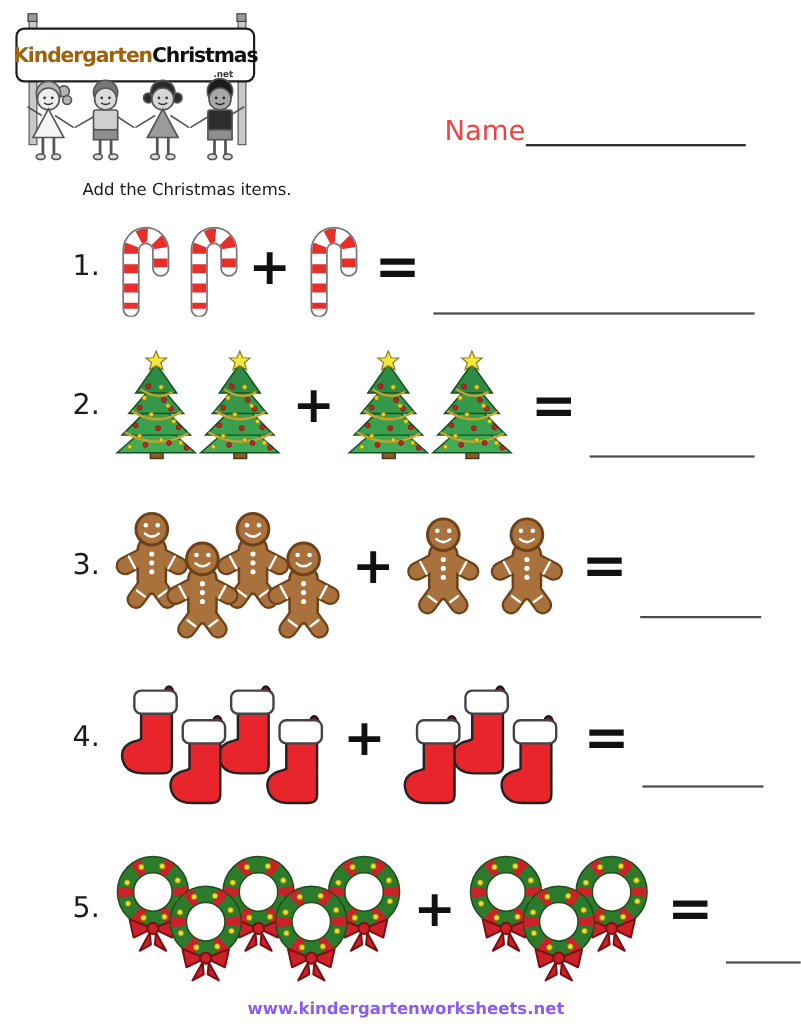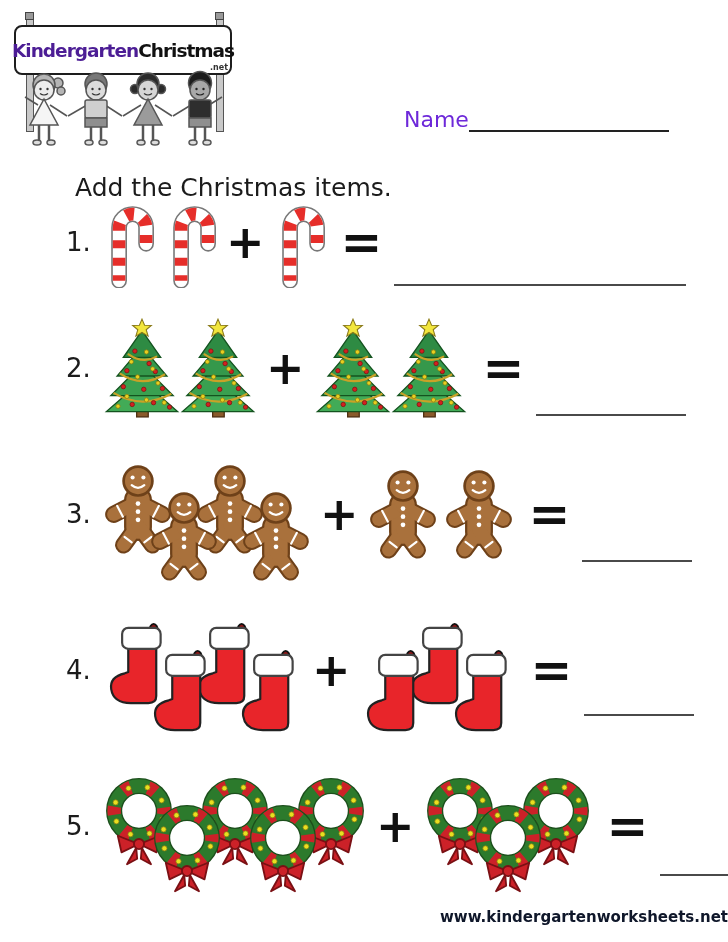--- a/index.html
+++ b/index.html
@@ -7,31 +7,31 @@
         font-family:"DejaVu Sans",sans-serif;color:#1a1a1a;}
 
   
   .logo{position:absolute;left:10px;top:8px;width:228px;height:150px;}
   .post{position:absolute;top:10px;width:6px;height:112px;background:#c9c9c9;border:1.5px solid #555;}
   .post.left{left:16px;} .post.right{right:14px;}
   .post::before{content:"";position:absolute;top:-7px;left:-2px;width:7px;height:6px;background:#9a9a9a;border:1px solid #444;}
   .sign{position:absolute;left:4px;top:17px;width:214px;height:46px;background:#fff;border:2.5px solid #1d1d1d;
         border-radius:8px;display:flex;align-items:center;justify-content:center;z-index:2;}
   .sign .brand{font-size:18.5px;font-weight:bold;letter-spacing:-1px;color:#111;white-space:nowrap;}
-  .sign .brand .gray{color:#4c1d95;margin-top:32px;}
-  .sign .net{position:absolute;right:2px;bottom:1px;font-size:8px;font-weight:bold;color:#333;}
+  .sign .brand .gray{color:#a16207;margin-top:32px;}
+  .sign .net{position:absolute;right:18px;bottom:1px;font-size:8px;font-weight:bold;color:#333;}
   .kids{position:absolute;left:2px;top:62px;z-index:3;}
 
   
   .title{position:absolute;left:248px;top:26px;font-size:27px;font-weight:bold;color:#161616;
          letter-spacing:-0.5px;white-space:nowrap;}
   .name-row{position:absolute;left:404px;top:104px;display:flex;align-items:flex-end;}
-  .name-label{font-size:22px;color:#6d28d9;}
+  .name-label{font-size:25px;color:#ef4444;}
   .name-line{display:inline-block;width:200px;border-bottom:2px solid #222;height:26px;}
-  .instruction{position:absolute;left:75px;top:148px;font-size:25px;color:#1b1b1b;}
+  .instruction{position:absolute;left:75px;top:148px;font-size:15px;color:#1b1b1b;}
 
   
   .problems{position:absolute;left:66px;top:196px;width:620px;}
   .problem{display:flex;align-items:center;}
   .problem:nth-child(1){margin-bottom:30px;}
   .problem:nth-child(2){margin-bottom:46px;}
   .problem:nth-child(3){margin-bottom:58px;}
   .problem:nth-child(4){margin-bottom:56px;}
   .pnum{width:36px;font-size:26px;color:#1b1b1b;flex-shrink:0;}
   .group{display:flex;align-items:flex-start;}
@@ -51,22 +51,22 @@
   .item-stocking .icon{width:70px;height:86px;}
   .item-wreath .icon{width:74px;height:94px;}
 
   .cluster .icon{margin-right:-26px;}
   .cluster .icon:last-child{margin-right:0;}
   .zz-even .icon:nth-child(even){transform:translateY(27px);}
   .zz-odd  .icon:nth-child(odd){transform:translateY(27px);}
   .cluster{padding-bottom:10px;}
 
   
-  .footer{position:absolute;left:0;right:0;bottom:16px;text-align:right;
-          font-size:15px;font-weight:bold;color:#0f172a;margin-left:10px;}
+  .footer{position:absolute;left:0;right:0;bottom:16px;text-align:center;
+          font-size:15px;font-weight:bold;color:#8b5cf6;margin-left:10px;}
 </style>
 </head>
 <body>
 
 <div class="page">
 
   <div class="logo">
     <div class="post left"></div>
     <div class="post right"></div>
     <div class="sign">

